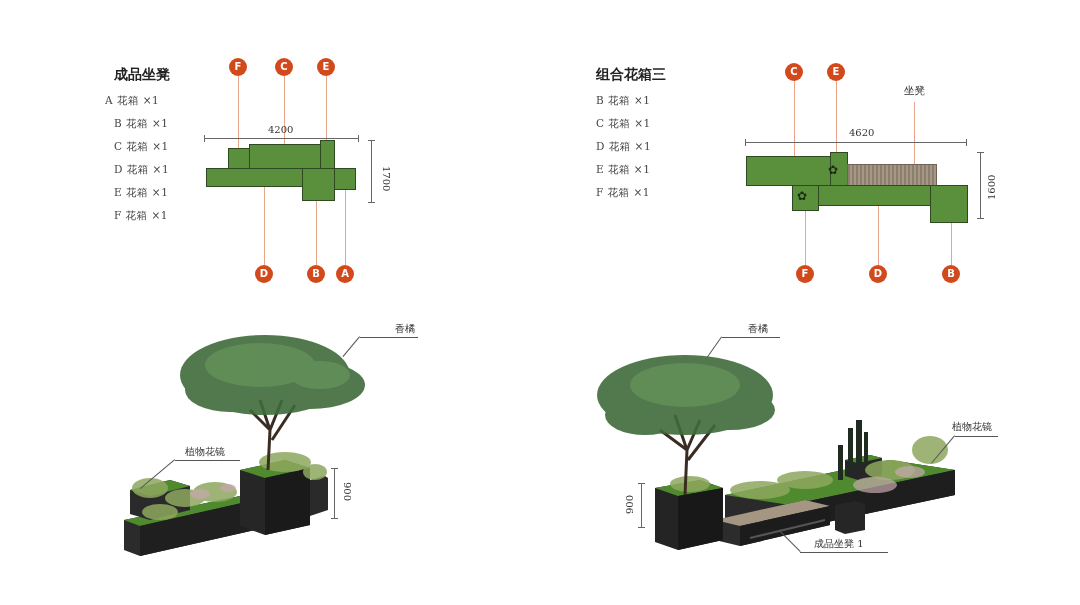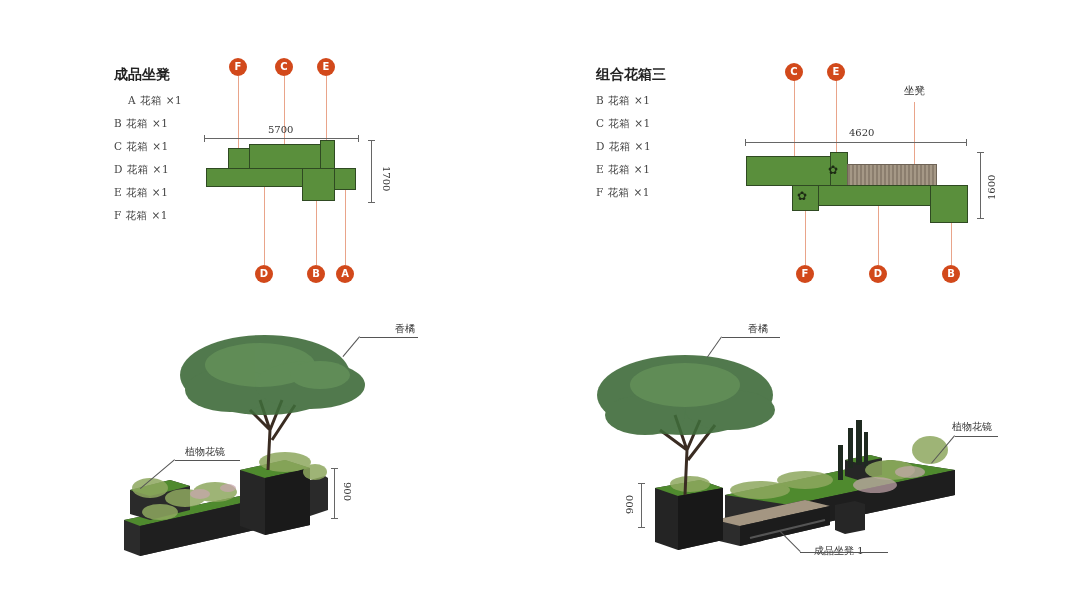--- a/index.html
+++ b/index.html
@@ -16,37 +16,37 @@
   .vdim{position:absolute;width:1px;background:#666;}
   .tick{position:absolute;background:#666;}
   .callout{font-size:10px;color:#333;}
   .cline{position:absolute;height:1px;background:#555;}
   .slant{position:absolute;height:1px;background:#555;transform-origin:0 0;}
 </style>
 </head>
 <body>
 
 <div class="abs title" style="left:114px;top:66px;">成品坐凳</div>
-<div class="abs item" style="left:128px;top:94px;">A 花箱 ×1</div>
+<div class="abs item" style="left:105px;top:94px;">A 花箱 ×1</div>
 <div class="abs item" style="left:114px;top:117px;">B 花箱 ×1</div>
 <div class="abs item" style="left:114px;top:140px;">C 花箱 ×1</div>
 <div class="abs item" style="left:114px;top:163px;">D 花箱 ×1</div>
 <div class="abs item" style="left:114px;top:186px;">E 花箱 ×1</div>
 <div class="abs item" style="left:114px;top:209px;">F 花箱 ×1</div>
 
 <div>
 
   <div class="vline" style="left:238px;top:76px;height:72px;"></div>
   <div class="vline" style="left:284px;top:76px;height:68px;"></div>
   <div class="vline" style="left:326px;top:76px;height:64px;"></div>
   <div class="vline" style="left:264px;top:187px;height:78px;"></div>
   <div class="vline" style="left:316px;top:200px;height:65px;"></div>
   <div class="vline" style="left:345px;top:190px;height:75px;"></div>
 
-  <div class="dim" style="left:268px;top:124px;">5700</div>
+  <div class="dim" style="left:268px;top:124px;">4200</div>
   <div class="hdim" style="left:204px;top:138px;width:155px;"></div>
   <div class="tick" style="left:204px;top:135px;width:1px;height:7px;"></div>
   <div class="tick" style="left:358px;top:135px;width:1px;height:7px;"></div>
 
   <div class="vdim" style="left:371px;top:140px;height:62px;"></div>
   <div class="tick" style="left:368px;top:140px;width:7px;height:1px;"></div>
   <div class="tick" style="left:368px;top:202px;width:7px;height:1px;"></div>
   <div class="dim" style="left:374px;top:166px;transform:rotate(90deg);transform-origin:0 0;left:392px;">1700</div>
 
   <div class="box" style="left:228px;top:148px;width:22px;height:21px;"></div>
@@ -217,21 +217,21 @@
   </svg>
 
   <div class="abs callout" style="left:748px;top:322px;">香橘</div>
   <div class="cline" style="left:722px;top:337px;width:58px;"></div>
   <div class="slant" style="left:722px;top:337px;width:25px;transform:rotate(125deg);"></div>
 
   <div class="abs callout" style="left:952px;top:420px;">植物花镜</div>
   <div class="cline" style="left:955px;top:436px;width:43px;"></div>
   <div class="slant" style="left:955px;top:436px;width:36px;transform:rotate(130deg);"></div>
 
-  <div class="abs callout" style="left:814px;top:537px;margin-top:7px;">成品坐凳 1</div>
+  <div class="abs callout" style="left:814px;top:537px;">成品坐凳 1</div>
   <div class="cline" style="left:800px;top:552px;width:88px;"></div>
   <div class="slant" style="left:800px;top:552px;width:30px;transform:rotate(-135deg);"></div>
 
   <div class="vdim" style="left:641px;top:483px;height:44px;"></div>
   <div class="tick" style="left:638px;top:483px;width:7px;height:1px;"></div>
   <div class="tick" style="left:638px;top:527px;width:7px;height:1px;"></div>
   <div class="dim" style="left:624px;top:514px;transform:rotate(-90deg);transform-origin:0 0;">900</div>
 </div>
 
 </body></html>

